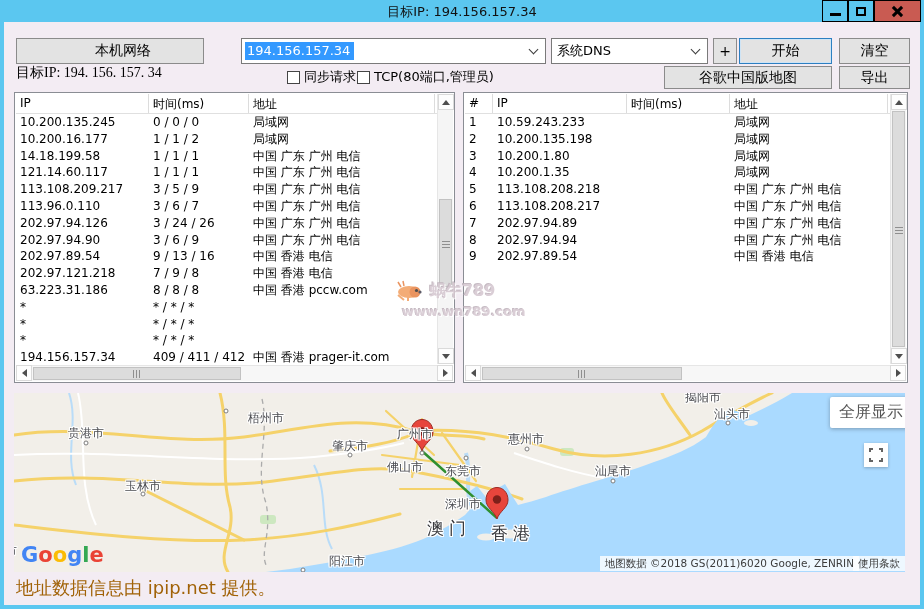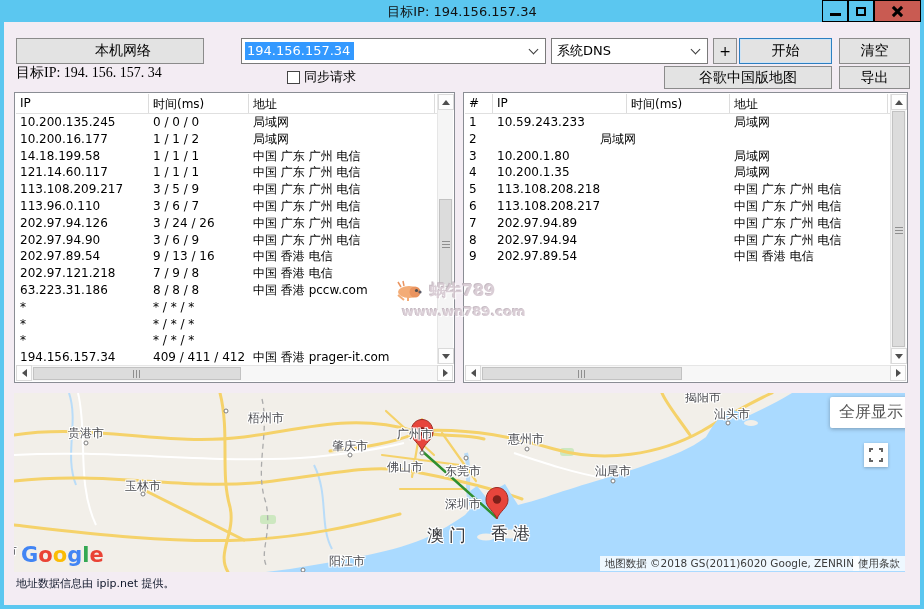--- a/index.html
+++ b/index.html
@@ -62,21 +62,21 @@
   .citydot{position:absolute;width:5px;height:5px;border:1.5px solid #7d7d7d;background:#fff;border-radius:50%;transform:translate(-50%,-50%);z-index:5;}
   .fsbtn{position:absolute;left:816px;top:4px;width:82px;height:31px;background:#fff;border-radius:2px;box-shadow:0 1px 4px rgba(0,0,0,.3);
          display:flex;align-items:center;justify-content:center;font-size:16px;color:#565656;z-index:10;}
   .fsicon{position:absolute;left:850px;top:50px;width:24px;height:24px;background:#fff;box-shadow:0 1px 3px rgba(0,0,0,.25);
           display:flex;align-items:center;justify-content:center;z-index:10;}
   .glogo{position:absolute;left:7px;top:150px;font-size:21px;font-weight:bold;letter-spacing:0;z-index:10;}
   .attrib{position:absolute;right:46px;bottom:1px;height:15px;background:rgba(255,255,255,.8);font-size:10.5px;color:#3c3c3c;
           display:flex;align-items:center;padding:0 5px;z-index:10;white-space:nowrap;}
   .terms{position:absolute;right:0;bottom:1px;height:15px;background:rgba(255,255,255,.8);font-size:10.5px;color:#3c3c3c;
          display:flex;align-items:center;padding:0 5px;z-index:10;white-space:nowrap;}
-  .statusbar{position:absolute;left:12px;top:554px;font-size:11px;color:#0f172a;}
+  .statusbar{position:absolute;left:12px;top:554px;font-size:18px;color:#a16207;}
 </style>
 </head>
 <body>
 
 <div id="app">
 
   <div class="titlebar">
     <span class="title">目标IP: 194.156.157.34</span>
     <div class="winbtns">
       <div class="wbtn">
@@ -103,20 +103,24 @@
       <span class="chev"></span>
     </div>
     <div class="btn" style="left:709px;top:16px;width:24px;height:26px;">+</div>
     <div class="btn primary" style="left:735px;top:16px;width:93px;height:26px;">开始</div>
     <div class="btn" style="left:835px;top:16px;width:71px;height:26px;">清空</div>
 
     <div class="biglabel" style="left:12px;top:42px;">目标IP:  194. 156. 157. 34</div>
     <div class="cb" style="left:283px;top:46px;">
       <span class="cbbox"></span>
       <span>同步请求</span>
+    </div>
+    <div class="cb" style="left:353px;top:46px;">
+      <span class="cbbox"></span>
+      <span>TCP(80端口,管理员)</span>
     </div>
     <div class="btn" style="left:660px;top:44px;width:168px;height:23px;">谷歌中国版地图</div>
     <div class="btn" style="left:835px;top:44px;width:71px;height:23px;">导出</div>
 
     <div class="panel" style="left:10px;top:70px;width:441px;height:291px;">
       <div class="lv-head" id="lhead">
           <div class="hcell" style="width: 133px;">IP</div>
           <div class="hcell" style="width: 100px;">时间(ms)</div>
           <div class="hcell" style="width: 186px;">地址</div>
         </div>
@@ -230,20 +234,21 @@
         </div>
       <div class="lv-body" id="rbody">
           <div class="lrow">
             <div class="cell" style="width: 28px;">1</div>
             <div class="cell" style="width: 134px;">10.59.243.233</div>
             <div class="cell" style="width: 103px;"></div>
             <div class="cell" style="width: 158px;">局域网</div>
           </div>
           <div class="lrow">
             <div class="cell" style="width: 28px;">2</div>
+            <div class="cell" style="width: 134px;">10.200.135.198</div>
             <div class="cell" style="width: 103px;"></div>
             <div class="cell" style="width: 158px;">局域网</div>
           </div>
           <div class="lrow">
             <div class="cell" style="width: 28px;">3</div>
             <div class="cell" style="width: 134px;">10.200.1.80</div>
             <div class="cell" style="width: 103px;"></div>
             <div class="cell" style="width: 158px;">局域网</div>
           </div>
           <div class="lrow">
@@ -392,21 +397,21 @@
           <div class="citydot" style="left: 513px; top: 56px;"></div>
           <div class="city" style="left: 431px; top: 103px;">深圳市</div>
           <div class="city" style="left: 581px; top: 70px;">汕尾市</div>
           <div class="citydot" style="left: 599px; top: 88px;"></div>
           <div class="city" style="left: 700px; top: 13px;">汕头市</div>
           <div class="citydot" style="left: 714px; top: 30px;"></div>
           <div class="city" style="left: 671px; top: -4px;">揭阳市</div>
           <div class="citydot" style="left: 691px; top: 7px;"></div>
           <div class="city" style="left: 271px; top: 160px; padding-left: 44px;">阳江市</div>
           <div class="citydot" style="left: 289px; top: 177px;"></div>
-          <div class="city big" style="left: 413px; top: 131px; text-align: right;">澳门</div>
+          <div class="city big" style="left: 413px; top: 124px; text-align: right;">澳门</div>
           <div class="city big" style="left: 477px; top: 129px;">香港</div>
           <div class="city" style="left: -9px; top: 150px;">市</div>
         </div>
       <div class="fsbtn">全屏显示</div>
       <div class="fsicon">
         <svg width="14" height="14" viewBox="0 0 14 14" fill="none" stroke="#636363" stroke-width="2">
           <path d="M1 4 V1 H4 M10 1 H13 V4 M13 10 V13 H10 M4 13 H1 V10"></path>
         </svg>
       </div>
       <div class="glogo" id="glogo"><span style="color: rgb(66, 133, 244);">G</span><span style="color: rgb(234, 67, 53);">o</span><span style="color: rgb(251, 188, 5);">o</span><span style="color: rgb(66, 133, 244);">g</span><span style="color: rgb(52, 168, 83);">l</span><span style="color: rgb(234, 67, 53);">e</span></div>

